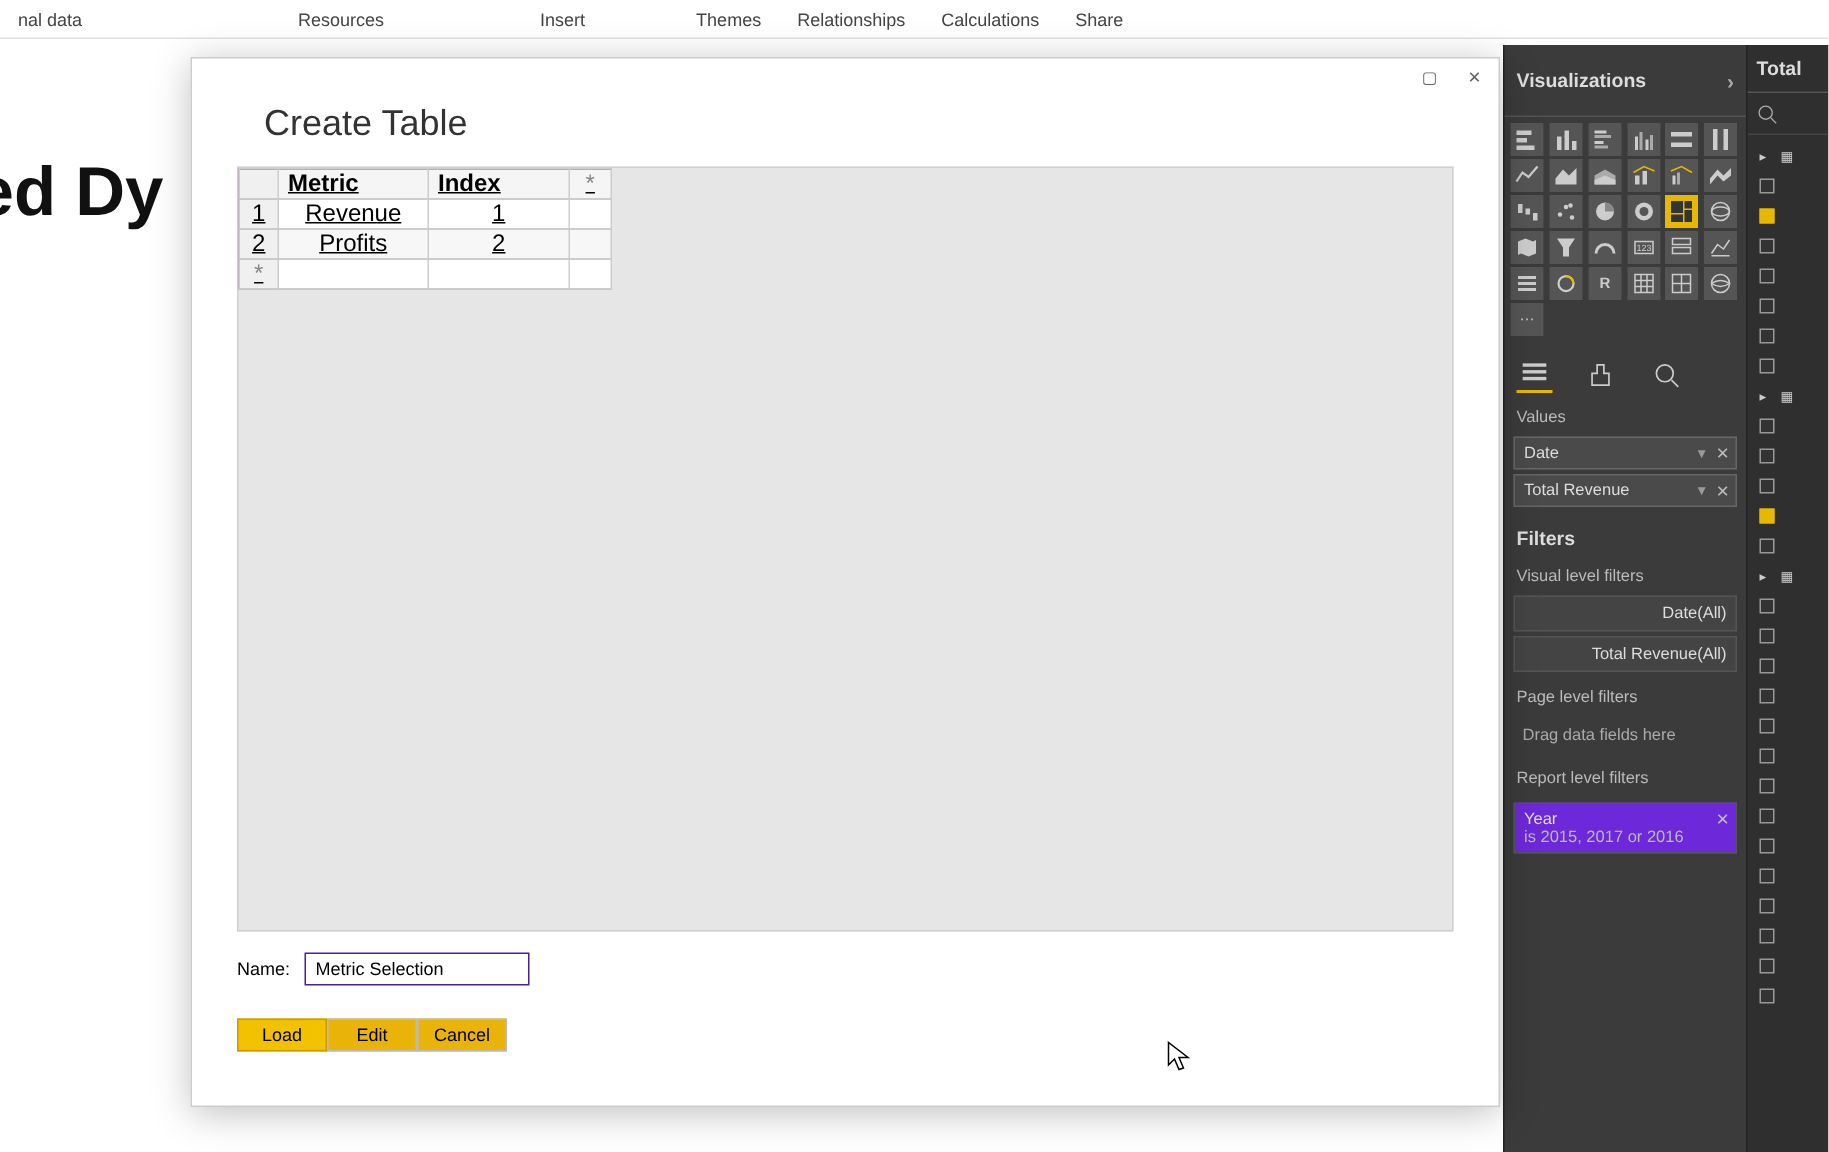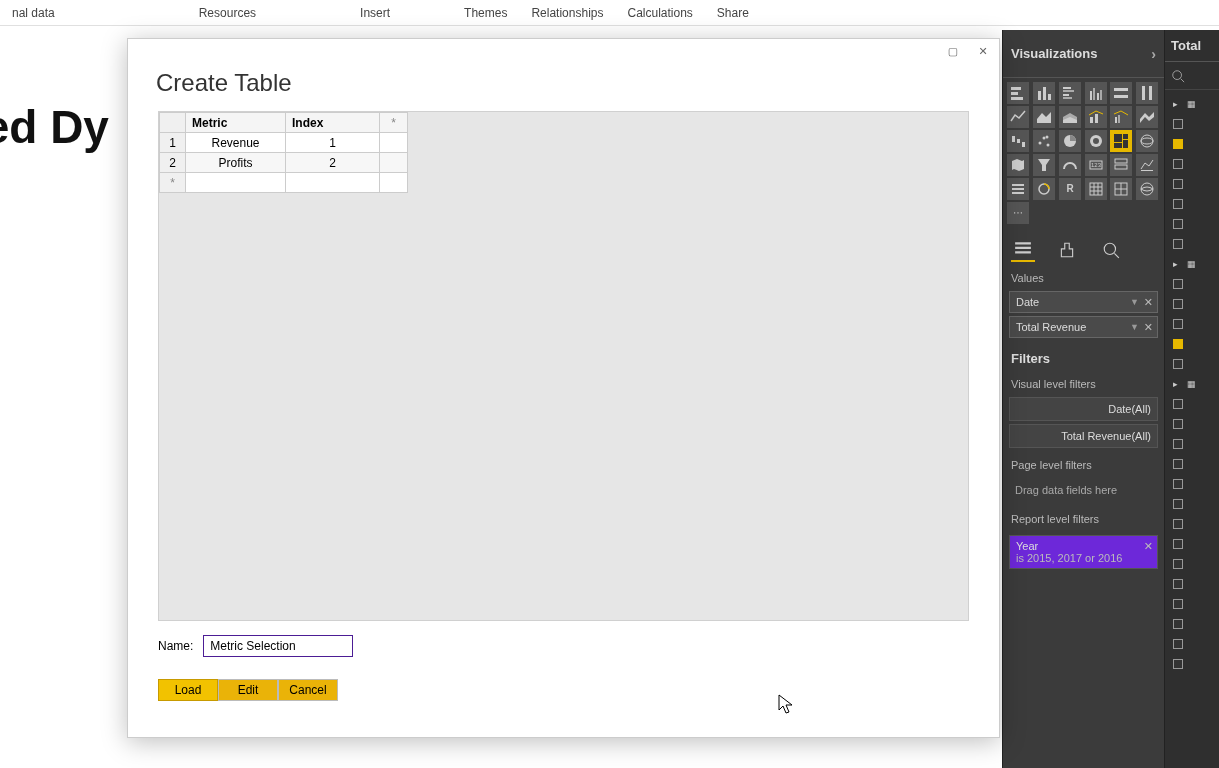--- a/index.html
+++ b/index.html
@@ -41,23 +41,23 @@
 .fields-list { padding-top:4px; }
 .field-row { height:20px; display:flex; align-items:center; padding-left:8px; gap:4px; }
 .field-row .cb { width:10px; height:10px; border:1px solid #999; background:#333; }
 .field-row .cb.checked { background:#e6b800; border-color:#e6b800; }
 .field-row .tbl { width:10px; height:10px; color:#ccc; font-size:9px; }
 
 
 .dialog { position:absolute; left:127px; top:38px; width:873px; height:700px; background:#fff; border:1px solid #ccc; box-shadow: 0 4px 24px rgba(0,0,0,0.25); }
 .dialog-titlebar { height:24px; display:flex; justify-content:flex-end; align-items:center; padding-right:6px; gap:10px; }
 .win-btn { width:20px; height:18px; display:flex; align-items:center; justify-content:center; color:#666; cursor:pointer; font-size:11px; }
-.dialog-title { padding: 6px 28px 14px; font-size:24px; font-weight:400; color:#333; }
+.dialog-title { padding: 6px 48px 14px; font-size:24px; font-weight:400; color:#333; }
 .grid-area { margin: 0 30px; height:510px; background:#e6e6e6; border:1px solid #d0d0d0; overflow:auto; }
-table.data { border-collapse: collapse; font-size:12px; background:#701a75; }
+table.data { border-collapse: collapse; font-size:16px; background:#701a75;text-decoration:underline; }
 table.data th, table.data td { border:1px solid #ccc; height:20px; }
 table.data th.rowhead { width:26px; background:#f0f0f0; font-weight:normal; text-align:center; }
 table.data th.colhead { background:#f5f5f5; font-weight:600; text-align:left; padding:0 6px; }
 table.data th.colhead.c1 { width:100px; }
 table.data th.colhead.c2 { width:94px; }
 table.data th.colhead.star { width:28px; text-align:center; font-weight:normal; color:#888; }
 table.data td { padding:0 8px; background:#fff;text-align:center; }
 table.data tr.alt td { background:#f7f7f7; }
 table.data td.sel { background:#e0e0e0; }
 table.data tr.newrow td, table.data tr.newrow th { color:#888; }

